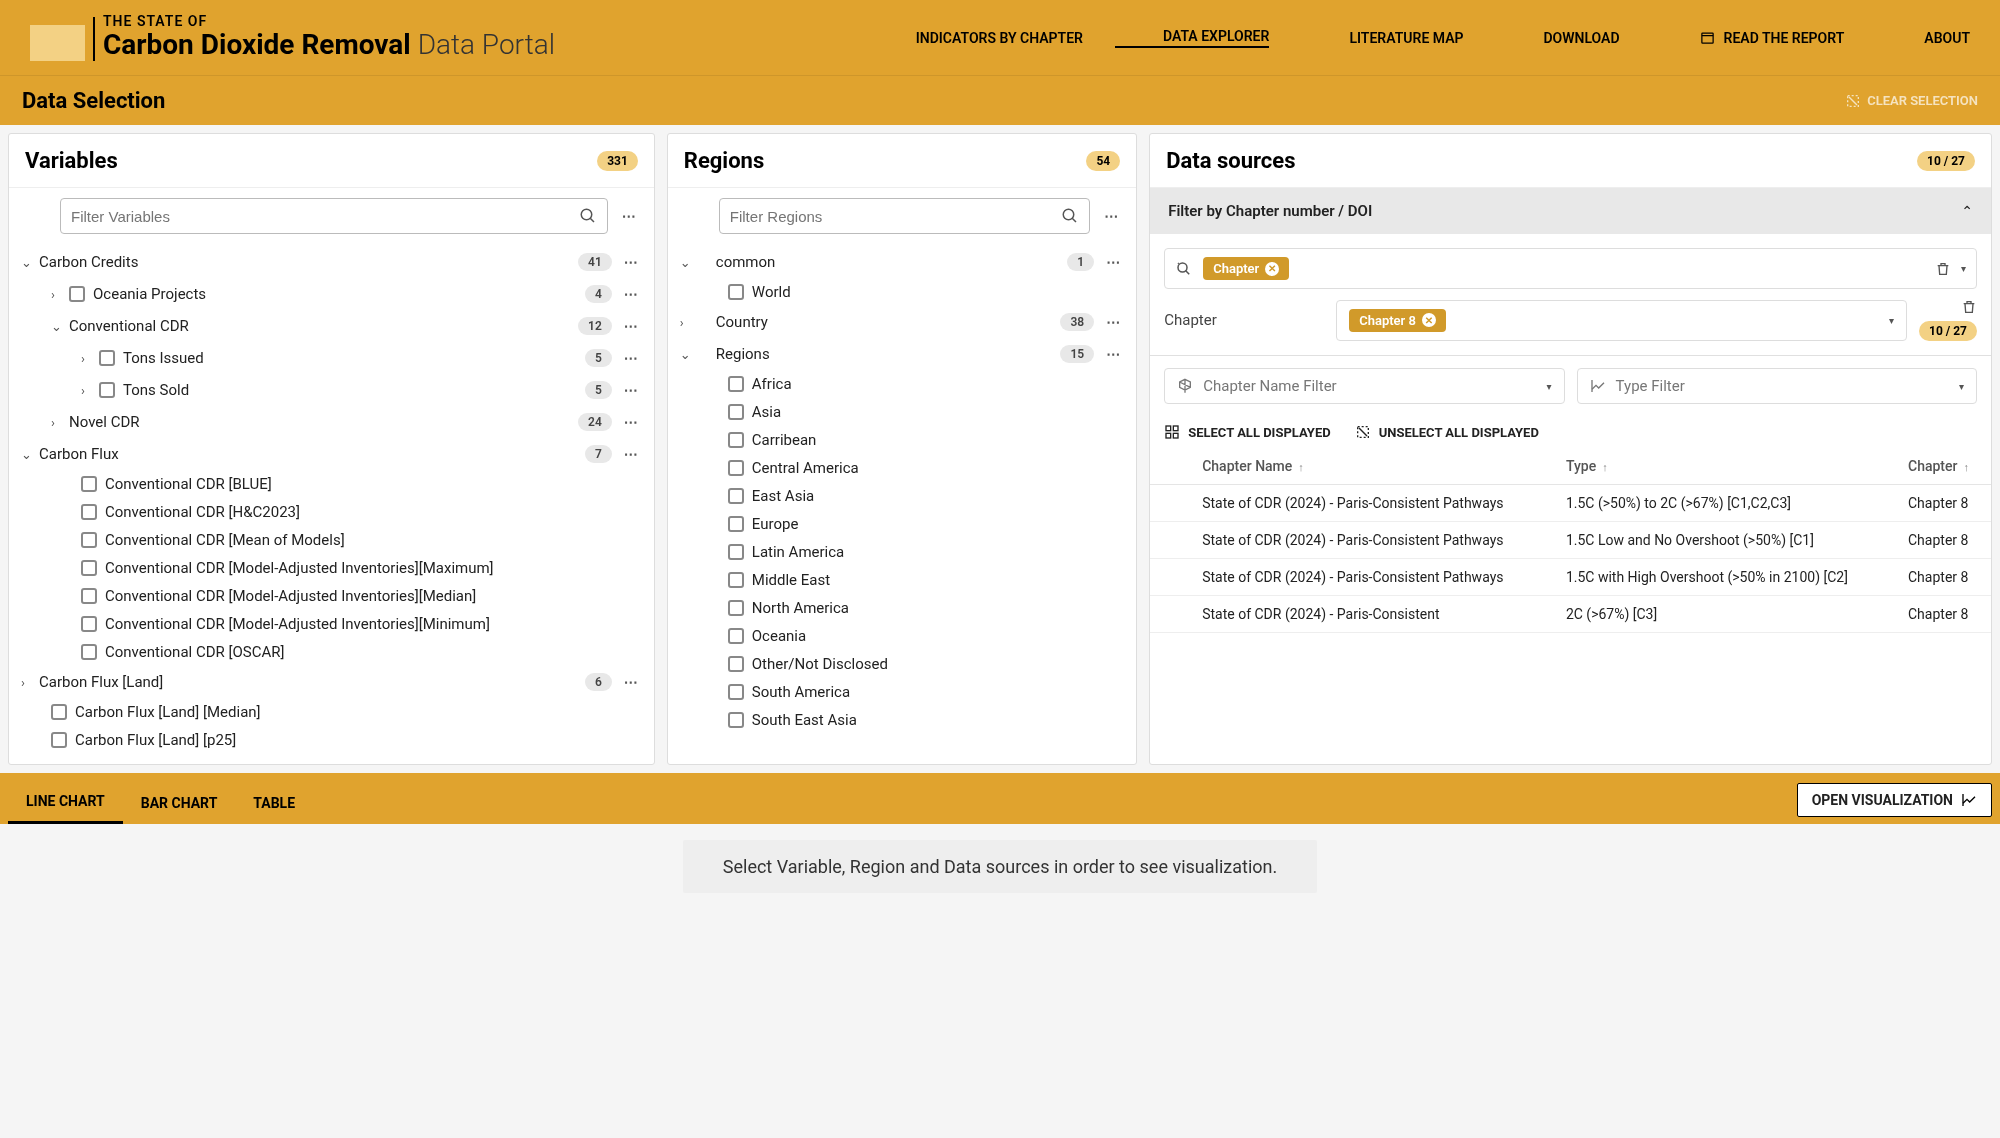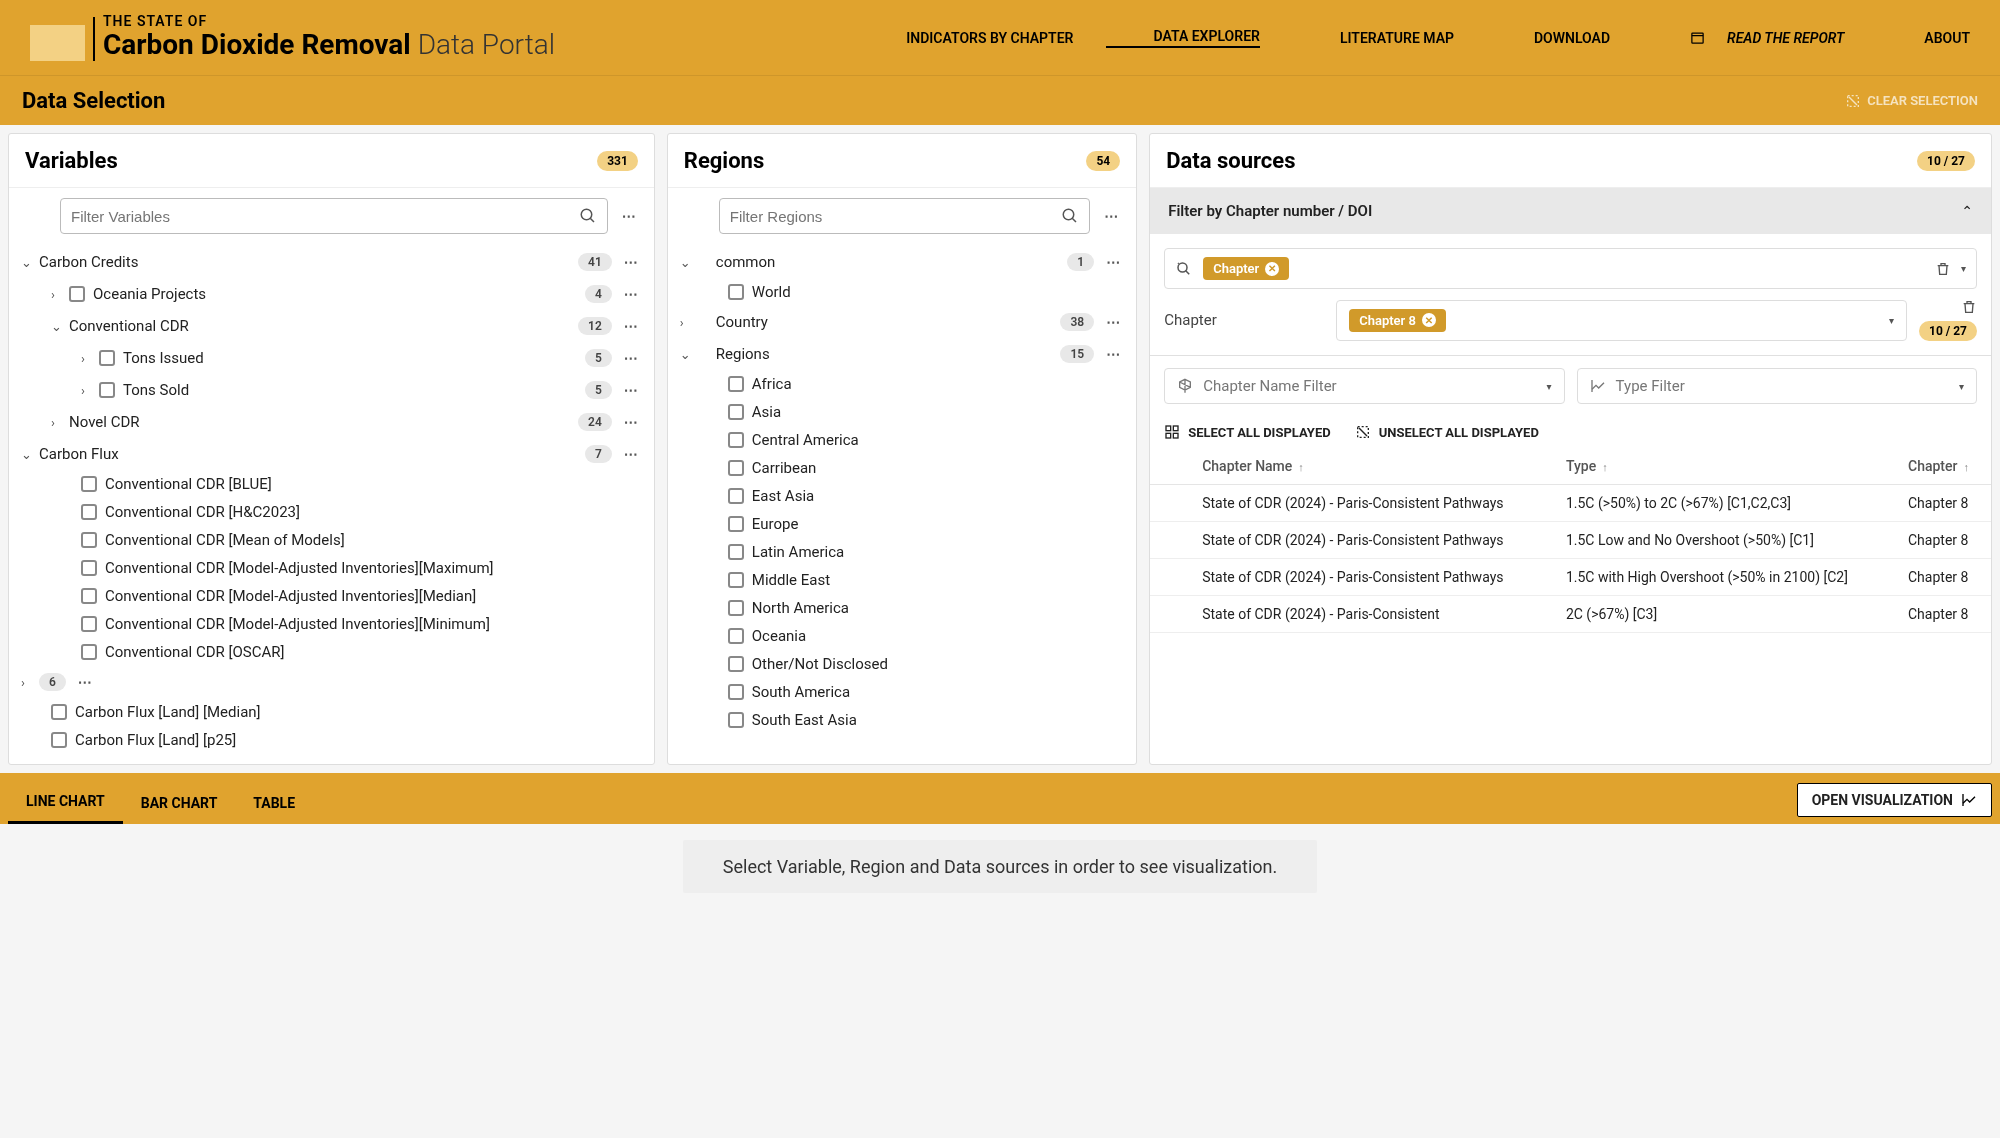--- a/index.html
+++ b/index.html
@@ -8,21 +8,21 @@
 .logo-block { display: flex; align-items: flex-end; gap: 8px; }
 .logo-sq { width: 55px; height: 36px; background: #f3d184; }
 .logo-divider { width: 2px; height: 44px; background: #000; }
 .logo-text { display: flex; flex-direction: column; line-height: 1.1; }
 .logo-line1 { font-size: 14px; font-weight: 600; color: #000; letter-spacing: 1px; }
 .logo-line2 { font-size: 28px; font-weight: 700; color: #000; }
 .logo-line2 .thin { font-weight: 300; color: #333; }
 .nav { margin-left: auto; display: flex; gap: 32px; align-items: center; }
 .nav-item { font-size: 14px; font-weight: 600; color: #000; text-decoration: none; cursor: pointer; padding-left: 48px; }
 .nav-item.active { border-bottom: 2px solid #000; padding-bottom: 2px; }
-.nav-item.report { display: flex; align-items: center; gap: 22px; font-style: italic; }
+.nav-item.report { display: flex; align-items: center; gap: 9px; }
 .subheader { background: #e0a32e; display: flex; align-items: center; padding: 12px 22px; border-top: 1px solid rgba(0,0,0,0.08); }
 .subheader h2 { font-size: 22px; font-weight: 700; color: #000; }
 .clear-sel { margin-left: auto; display: flex; align-items: center; gap: 6px; color: #fff; opacity: 0.7; font-size: 13px; font-weight: 600; cursor: pointer; }
 .panels { display: flex; gap: 12px; padding: 8px; background: #f5f5f5; }
 .panel { background: #fff; border: 1px solid #ddd; border-radius: 3px; display: flex; flex-direction: column; overflow: hidden; }
 .panel.variables { flex: 1 1 33%; }
 .panel.regions { flex: 1 1 24%; }
 .panel.datasources { flex: 1 1 43%; }
 .panel-head { display: flex; align-items: center; padding: 14px 16px; border-bottom: 1px solid #eee; }
 .panel-title { font-size: 22px; font-weight: 700; color: #000; }
@@ -197,20 +197,21 @@
       <div class="tree-row ind-2">
           <span class="chk"></span>
           <span class="lbl">Conventional CDR [Model-Adjusted Inventories][Minimum]</span>
         </div>
       <div class="tree-row ind-2">
           <span class="chk"></span>
           <span class="lbl">Conventional CDR [OSCAR]</span>
         </div>
       <div class="tree-row ind-0">
           <span class="chev">›</span>
+          <span class="lbl">Carbon Flux [Land]</span>
           <span class="cnt">6</span>
           <span class="more-icon">⋯</span>
         </div>
       <div class="tree-row ind-1">
           <span class="chk"></span>
           <span class="lbl">Carbon Flux [Land] [Median]</span>
         </div>
       <div class="tree-row ind-1">
           <span class="chk"></span>
           <span class="lbl">Carbon Flux [Land] [p25]</span>
@@ -263,26 +264,26 @@
           <span class="lbl">Africa</span>
         </div>
       <div class="tree-row ind-1">
           <span style="width:18px"></span>
           <span class="chk"></span>
           <span class="lbl">Asia</span>
         </div>
       <div class="tree-row ind-1">
           <span style="width:18px"></span>
           <span class="chk"></span>
+          <span class="lbl">Carribean</span>
+        </div>
+      <div class="tree-row ind-1">
+          <span style="width:18px"></span>
+          <span class="chk"></span>
           <span class="lbl">Central America</span>
-        </div>
-      <div class="tree-row ind-1">
-          <span style="width:18px"></span>
-          <span class="chk"></span>
-          <span class="lbl">Carribean</span>
         </div>
       <div class="tree-row ind-1">
           <span style="width:18px"></span>
           <span class="chk"></span>
           <span class="lbl">East Asia</span>
         </div>
       <div class="tree-row ind-1">
           <span style="width:18px"></span>
           <span class="chk"></span>
           <span class="lbl">Europe</span>

